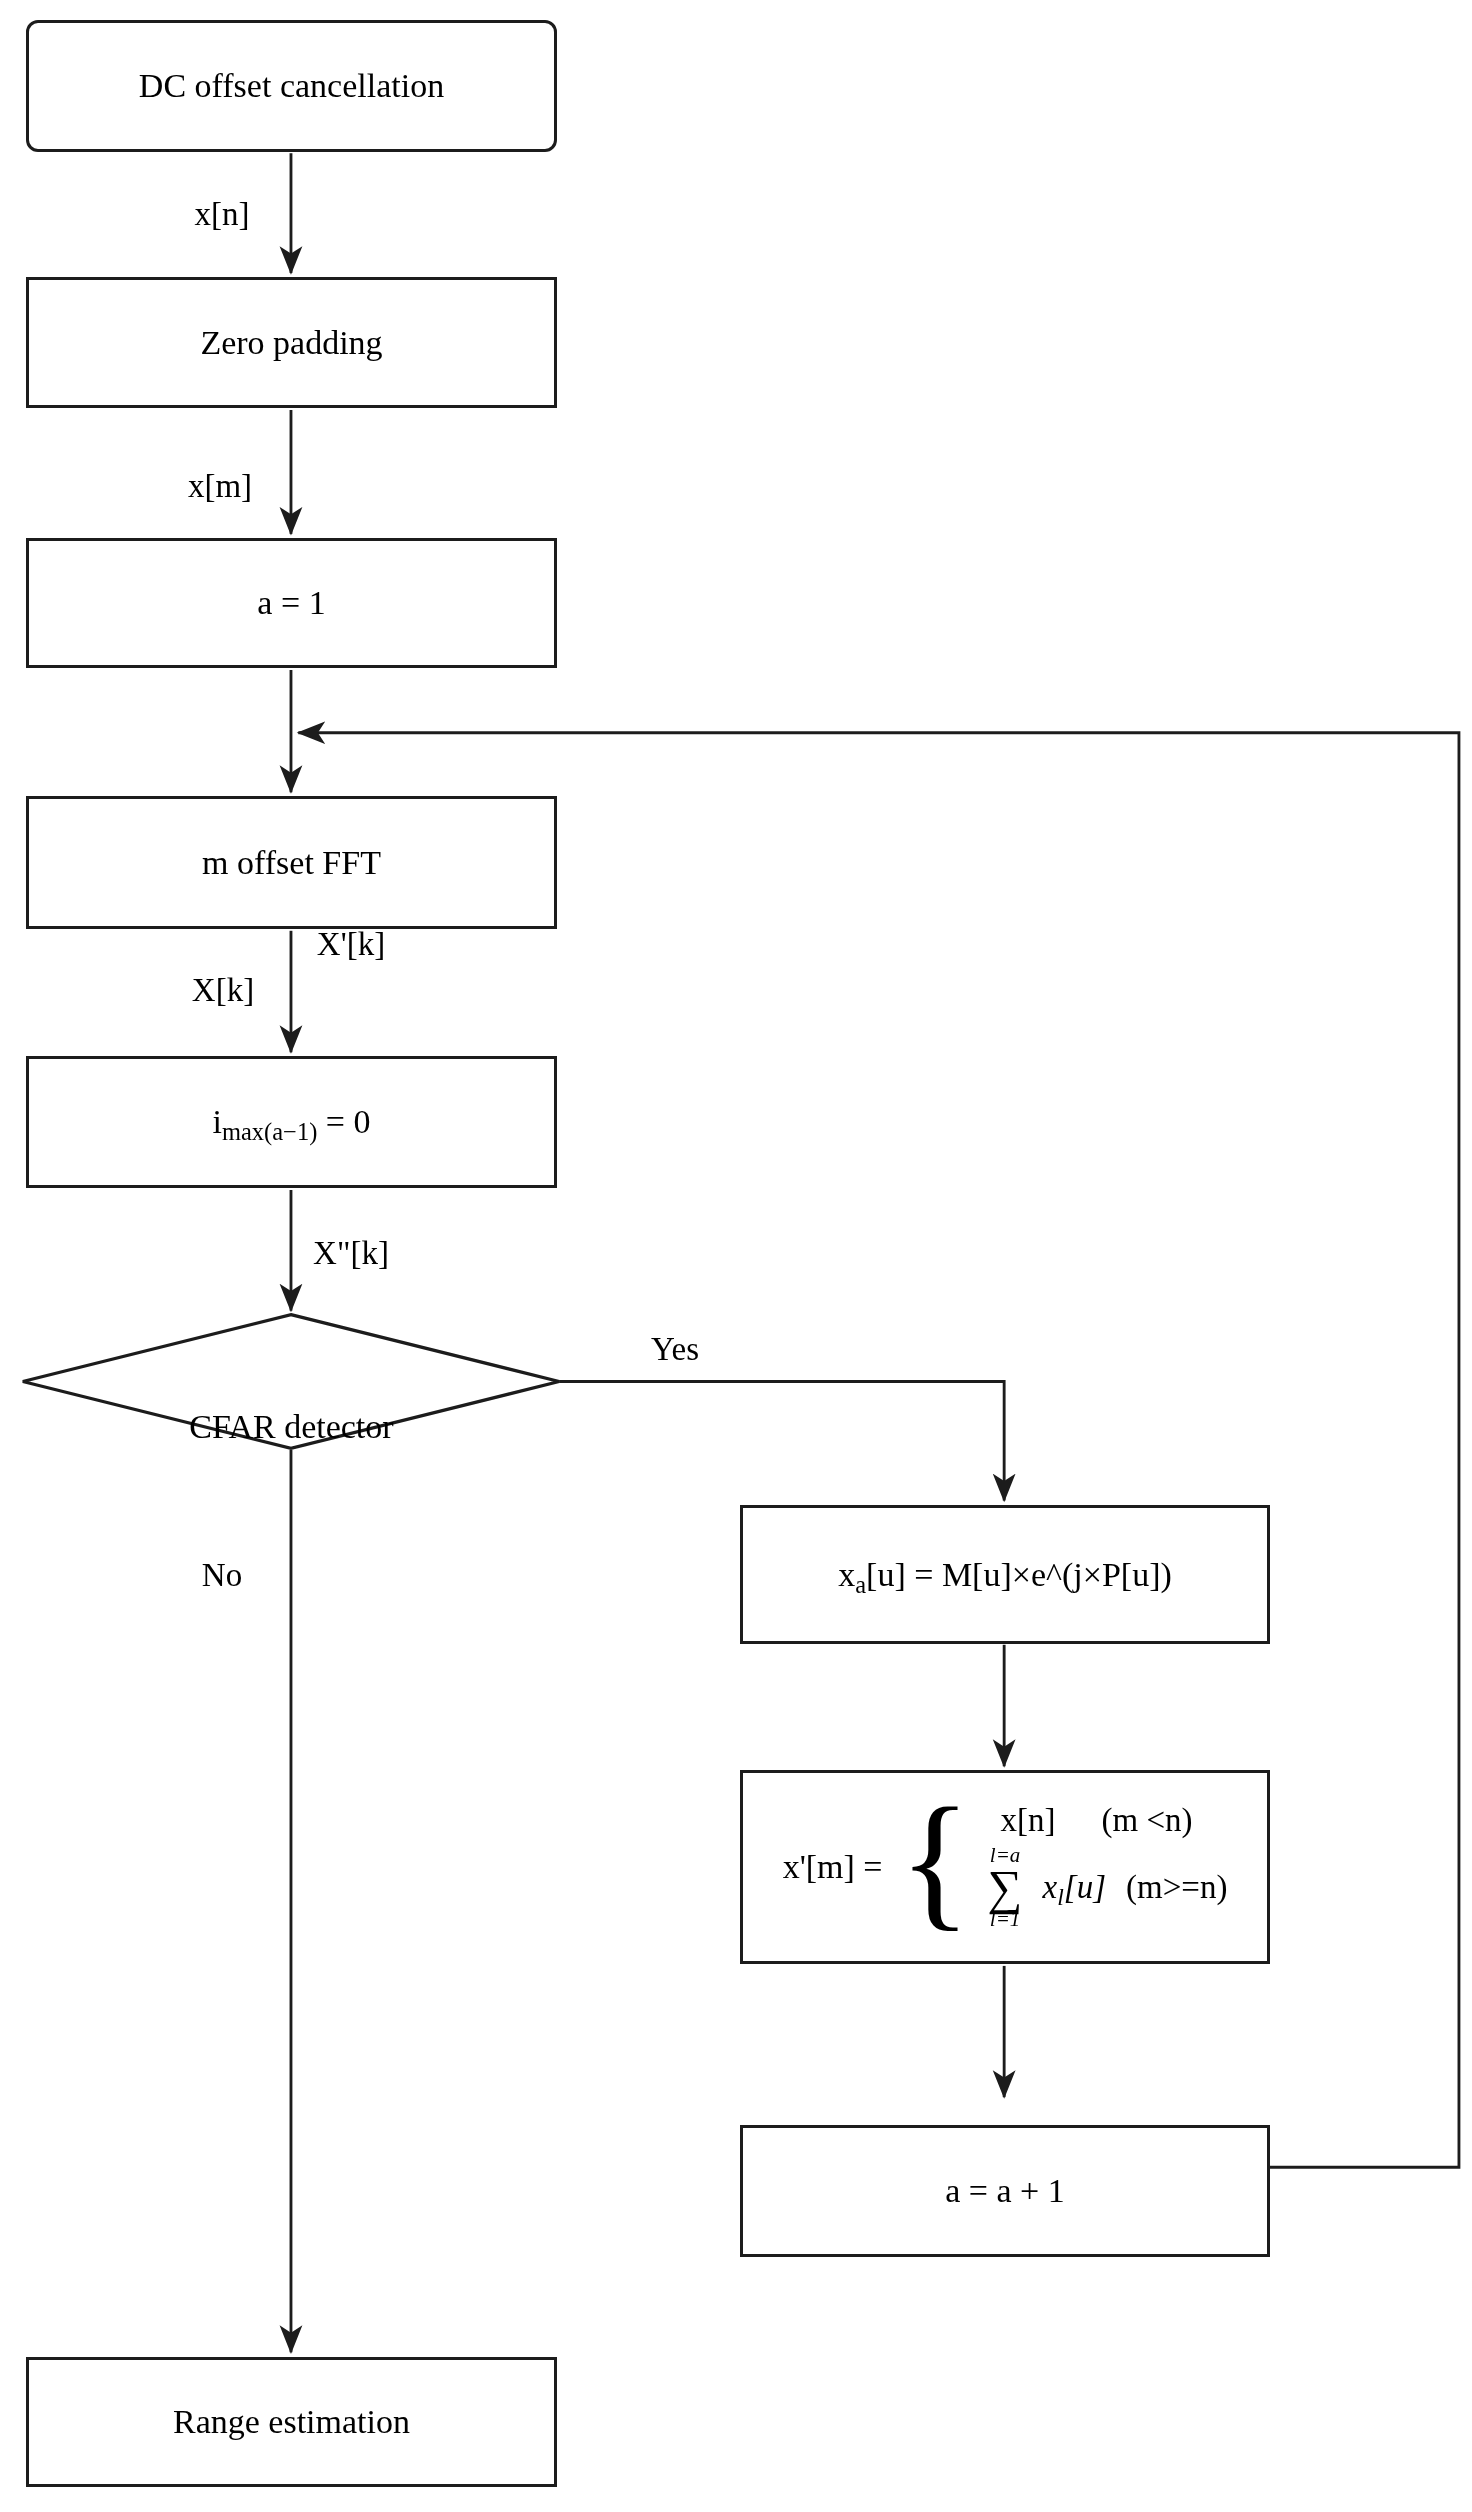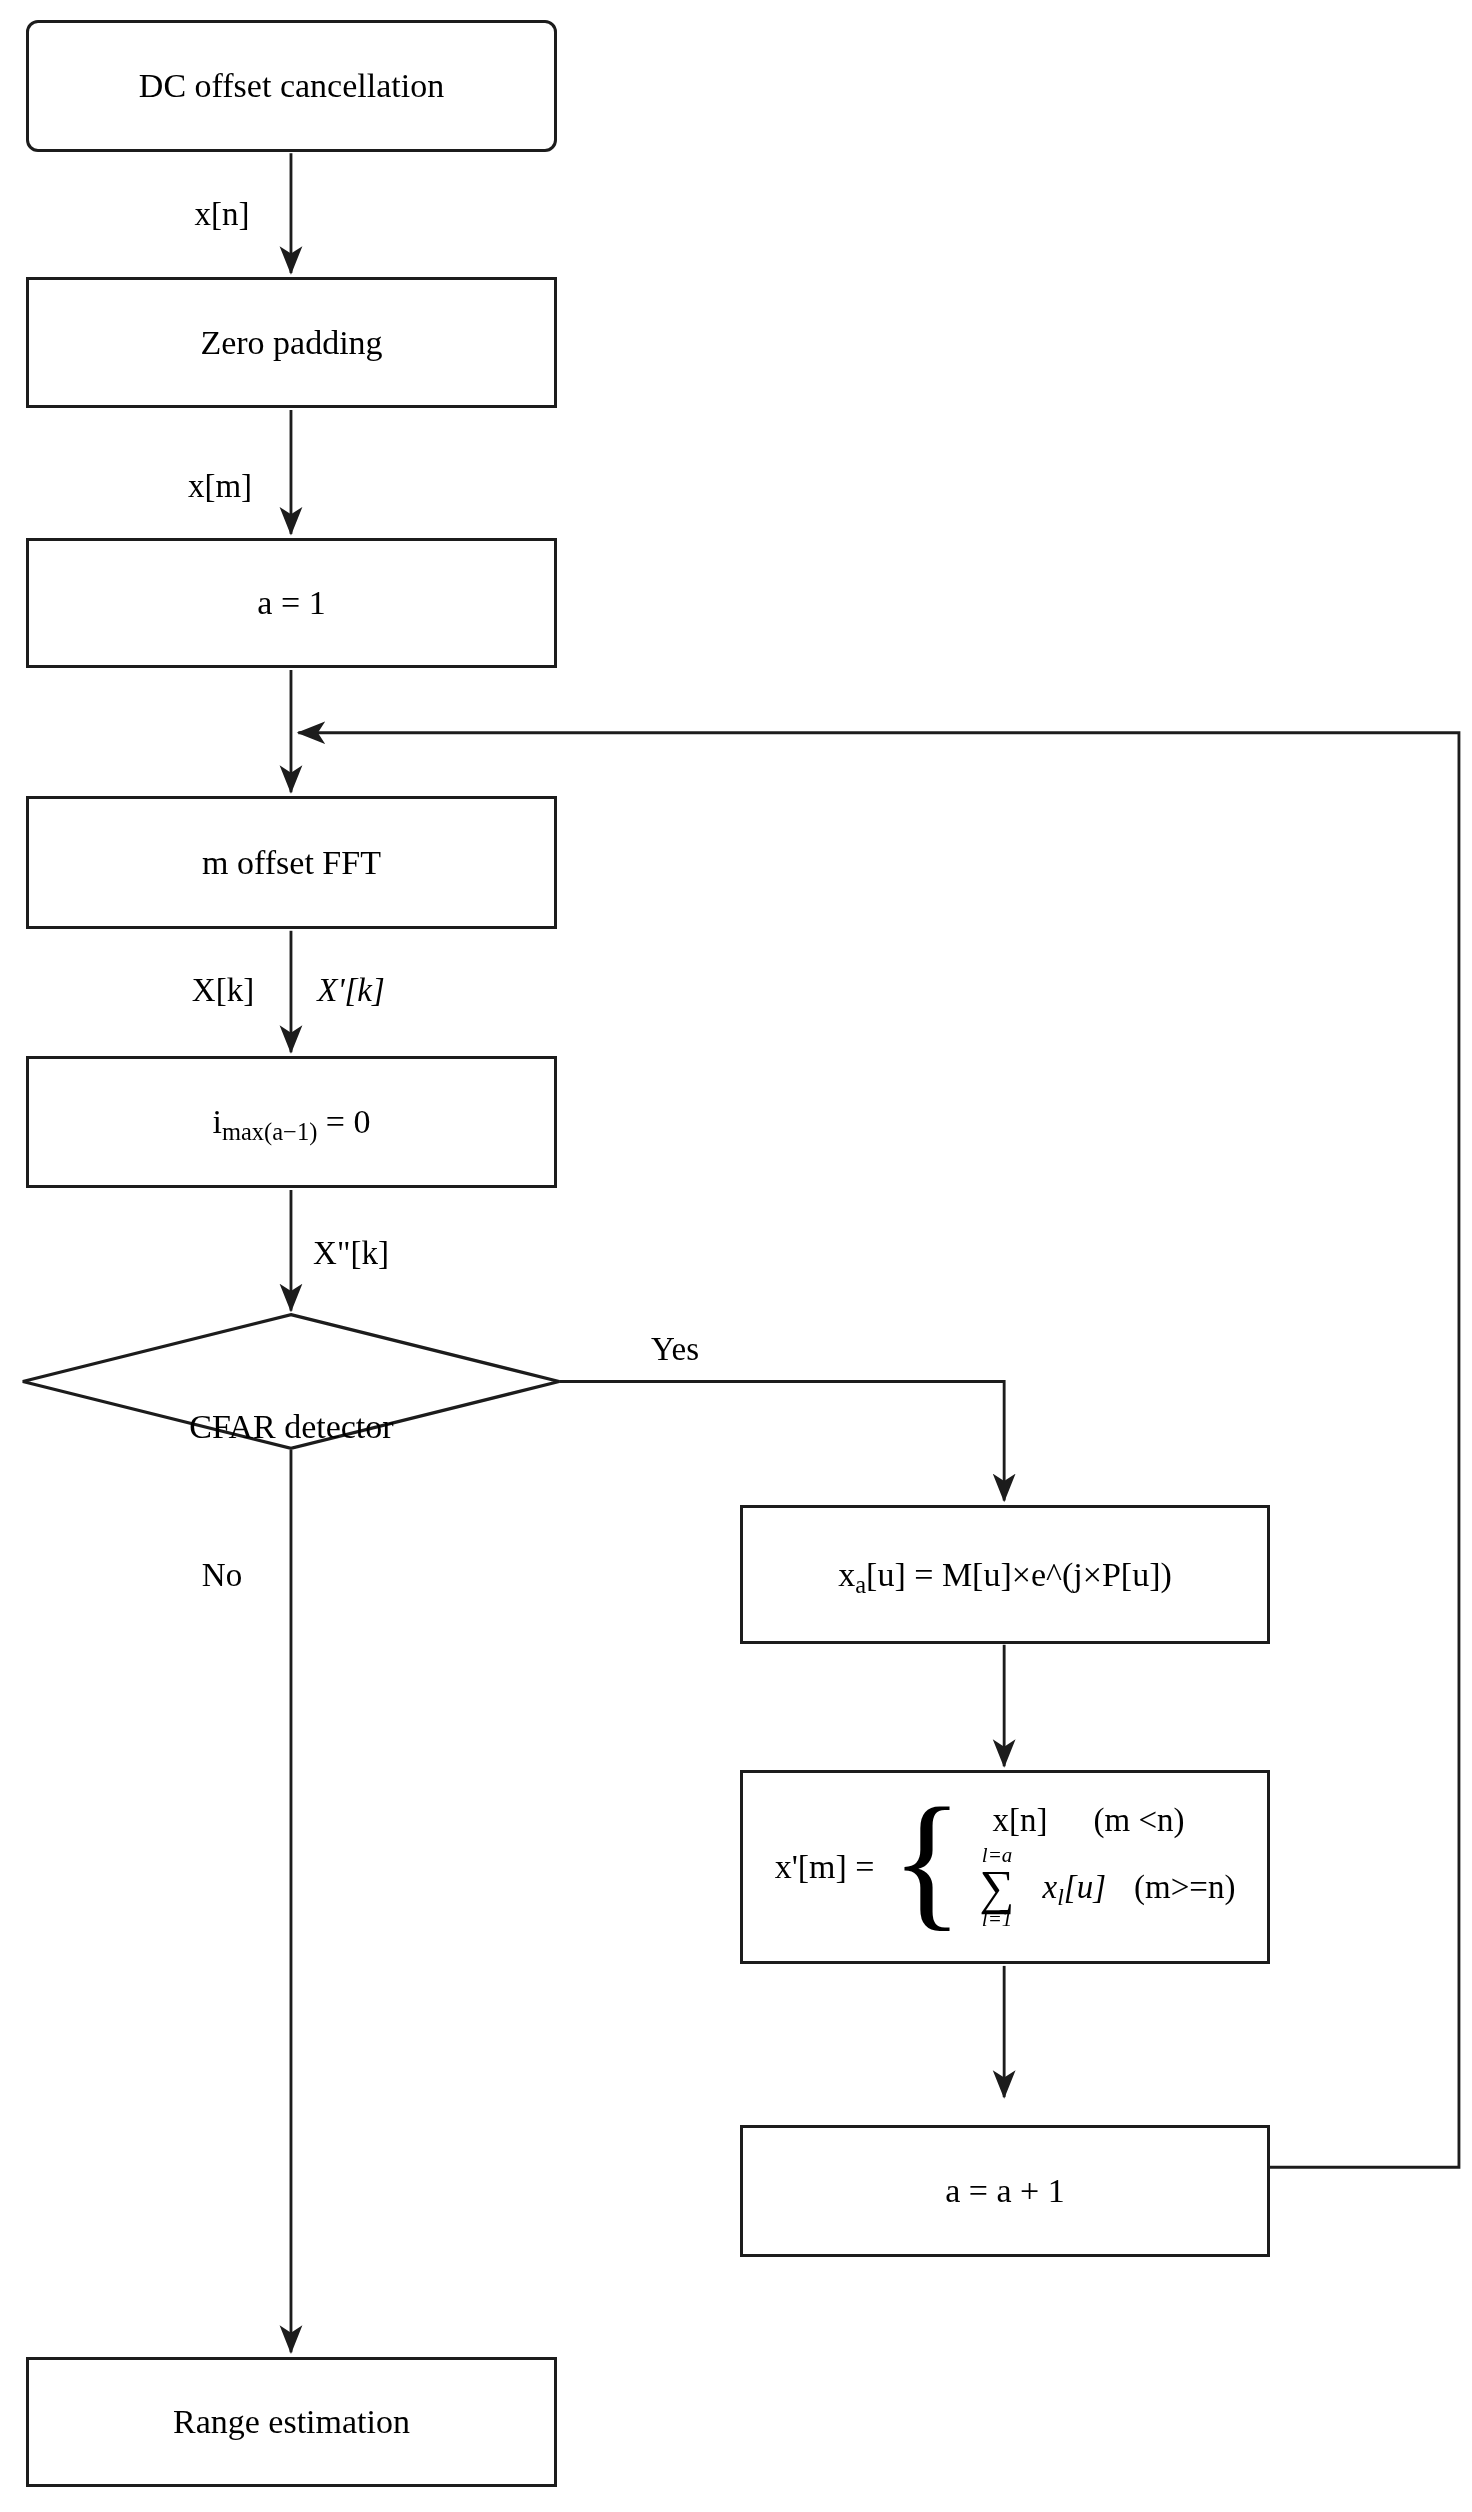--- a/index.html
+++ b/index.html
@@ -57,21 +57,21 @@
   .edge-label {
     position: absolute;
     transform: translate(-50%, -50%);
     font-size: 33px;
     white-space: nowrap;
     background: transparent;
   }
   .lbl-xn   { left: 222px;  top: 214px;  }
   .lbl-xm   { left: 220px;  top: 474px; margin-top: 12px;  }
   .lbl-Xk   { left: 223px;  top: 990px; }
-  .lbl-Xpk  { left: 351px;  top: 990px; font-style: italic; }
+  .lbl-Xpk  { left: 351px;  top: 944px; }
   .lbl-Xppk { left: 351px;  top: 1253px; }
   .lbl-yes  { left: 675px;  top: 1349px; }
   .lbl-no   { left: 222px;  top: 1575px; }
 
   sub {
     font-size: 0.72em;
     vertical-align: -0.28em;
     line-height: 0;
   }
 
@@ -93,21 +93,21 @@
   }
   .pw-cases {
     display: flex;
     flex-direction: column;
     align-items: flex-start;
     gap: 3.3px;
   }
   .pw-row {
     display: flex;
     align-items: center;
-    gap: 28px;
+    gap: 20px;
     font-size: 33px;
   }
   .pw-row-first { padding-left: 13px; gap: 46px; }
   .pw-sum {
     display: flex;
     flex-direction: column;
     align-items: center;
     line-height: 1;
   }
   .pw-lim {

